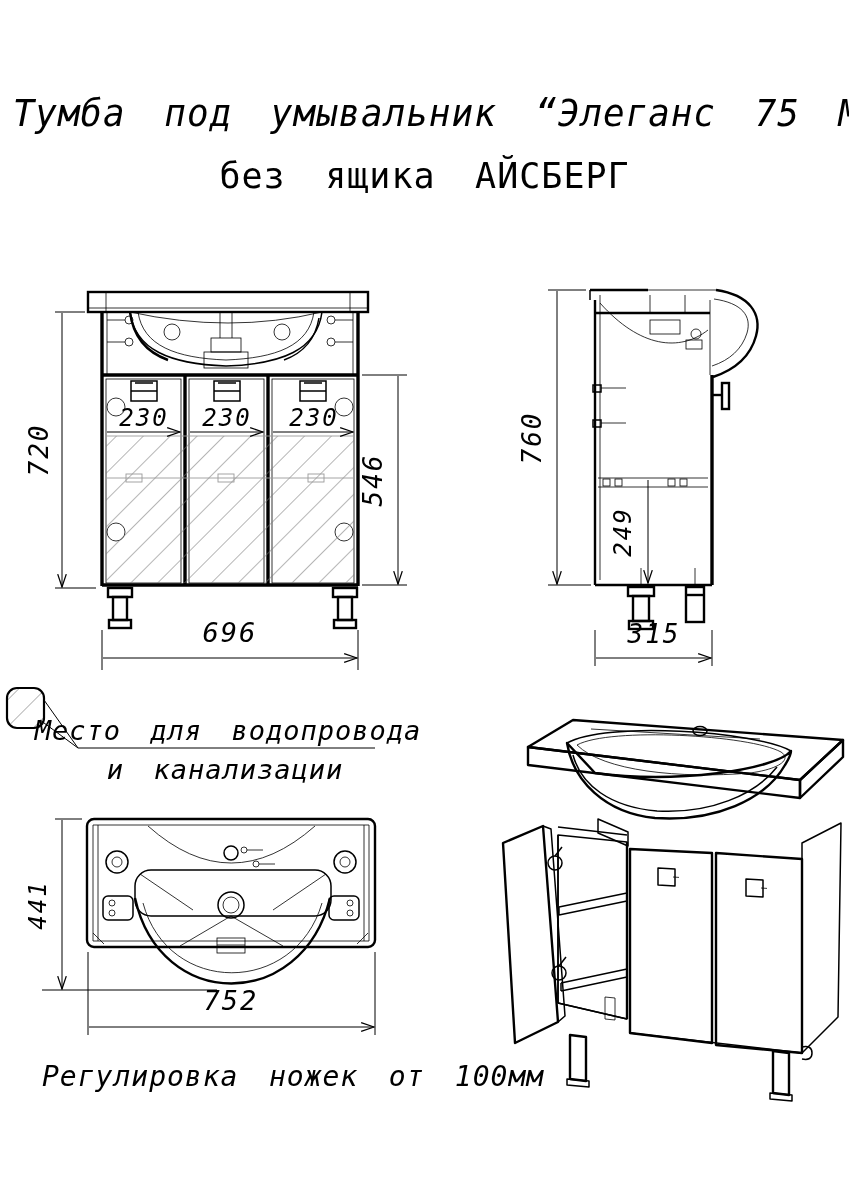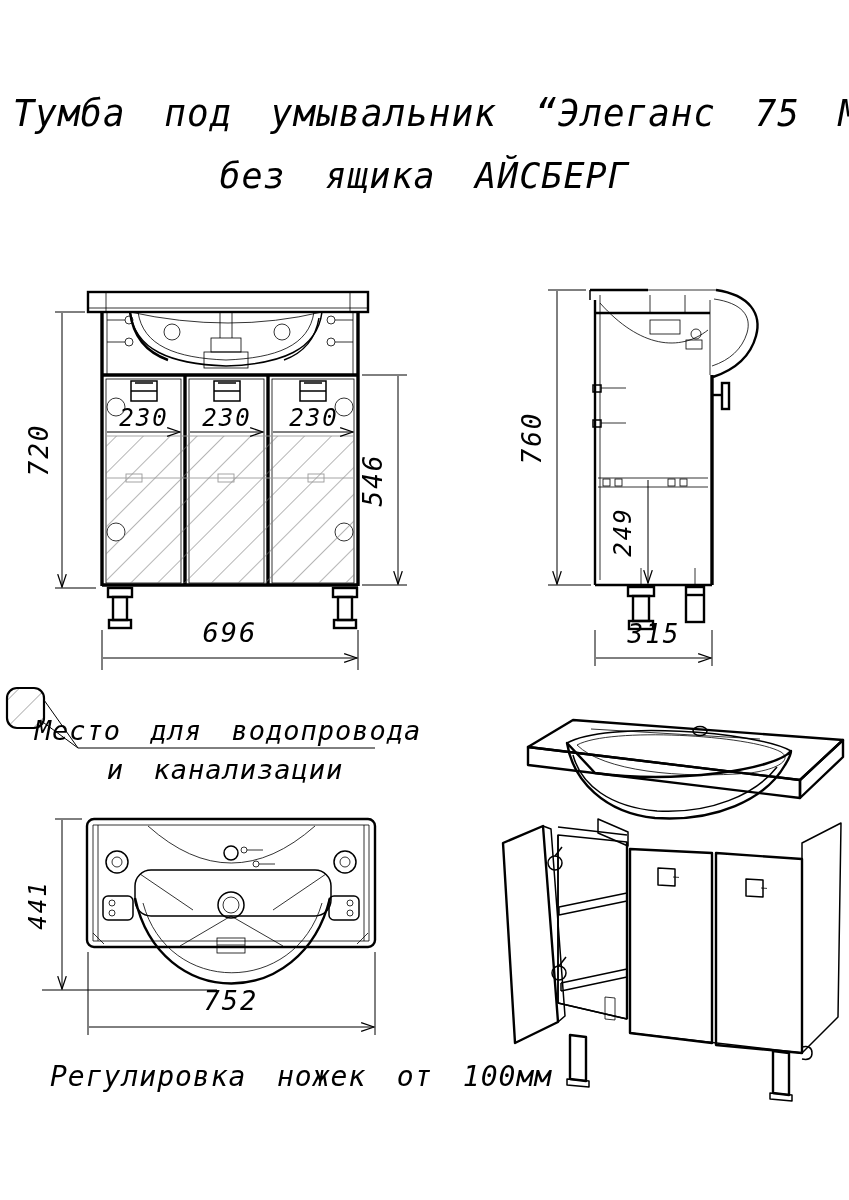--- a/index.html
+++ b/index.html
@@ -7,33 +7,33 @@
     position:relative; width:849px; height:1200px; margin:0 auto;
     background:#ffffff; overflow:hidden;
     font-family:"DejaVu Sans Mono", monospace; color:#000;
   }
   .title-block { position:absolute; top:92px; left:0; width:849px; text-align:center; }
   .title-line1 {
     font-style:italic; font-size:37px; letter-spacing:1px; word-spacing:0.45em;
     transform:scaleX(0.97); white-space:nowrap;
   }
   .title-line2 {
-    font-style:italic; font-size:35px; letter-spacing:1px; word-spacing:0.5em;
+    font-size:35px; letter-spacing:1px; word-spacing:0.5em;
     margin-top:21px;
   }
   svg.view { position:absolute; overflow:visible; }
   .dim-text {
     font-family:"DejaVu Sans Mono", monospace; font-style:italic; fill:#000;
     letter-spacing:2px;
   }
   .d24 { font-size:24px; } .d26 { font-size:26px; } .d27 { font-size:27px; }
   .legend-text, .footnote {
     font-style:italic; letter-spacing:1px; word-spacing:0.45em; white-space:nowrap;
   }
-  .footnote { position:absolute; top:1060px; left:42px; font-size:28px;margin-left:8px; }
+  .footnote { position:absolute; top:1060px; left:42px; font-size:28px; }
   .thin { stroke:#000; stroke-width:0.8; fill:none; }
   .med  { stroke:#000; stroke-width:1.5; fill:none; }
   .bold { stroke:#000; stroke-width:2.4; fill:none; }
   .heavy{ stroke:#000; stroke-width:3.4; fill:none; }
   .dimline { stroke:#000; stroke-width:1; fill:none; }
   .seam { stroke:#9a9a9a; stroke-width:0.9; fill:none; }
 </style>
 </head>
 <body>
 

